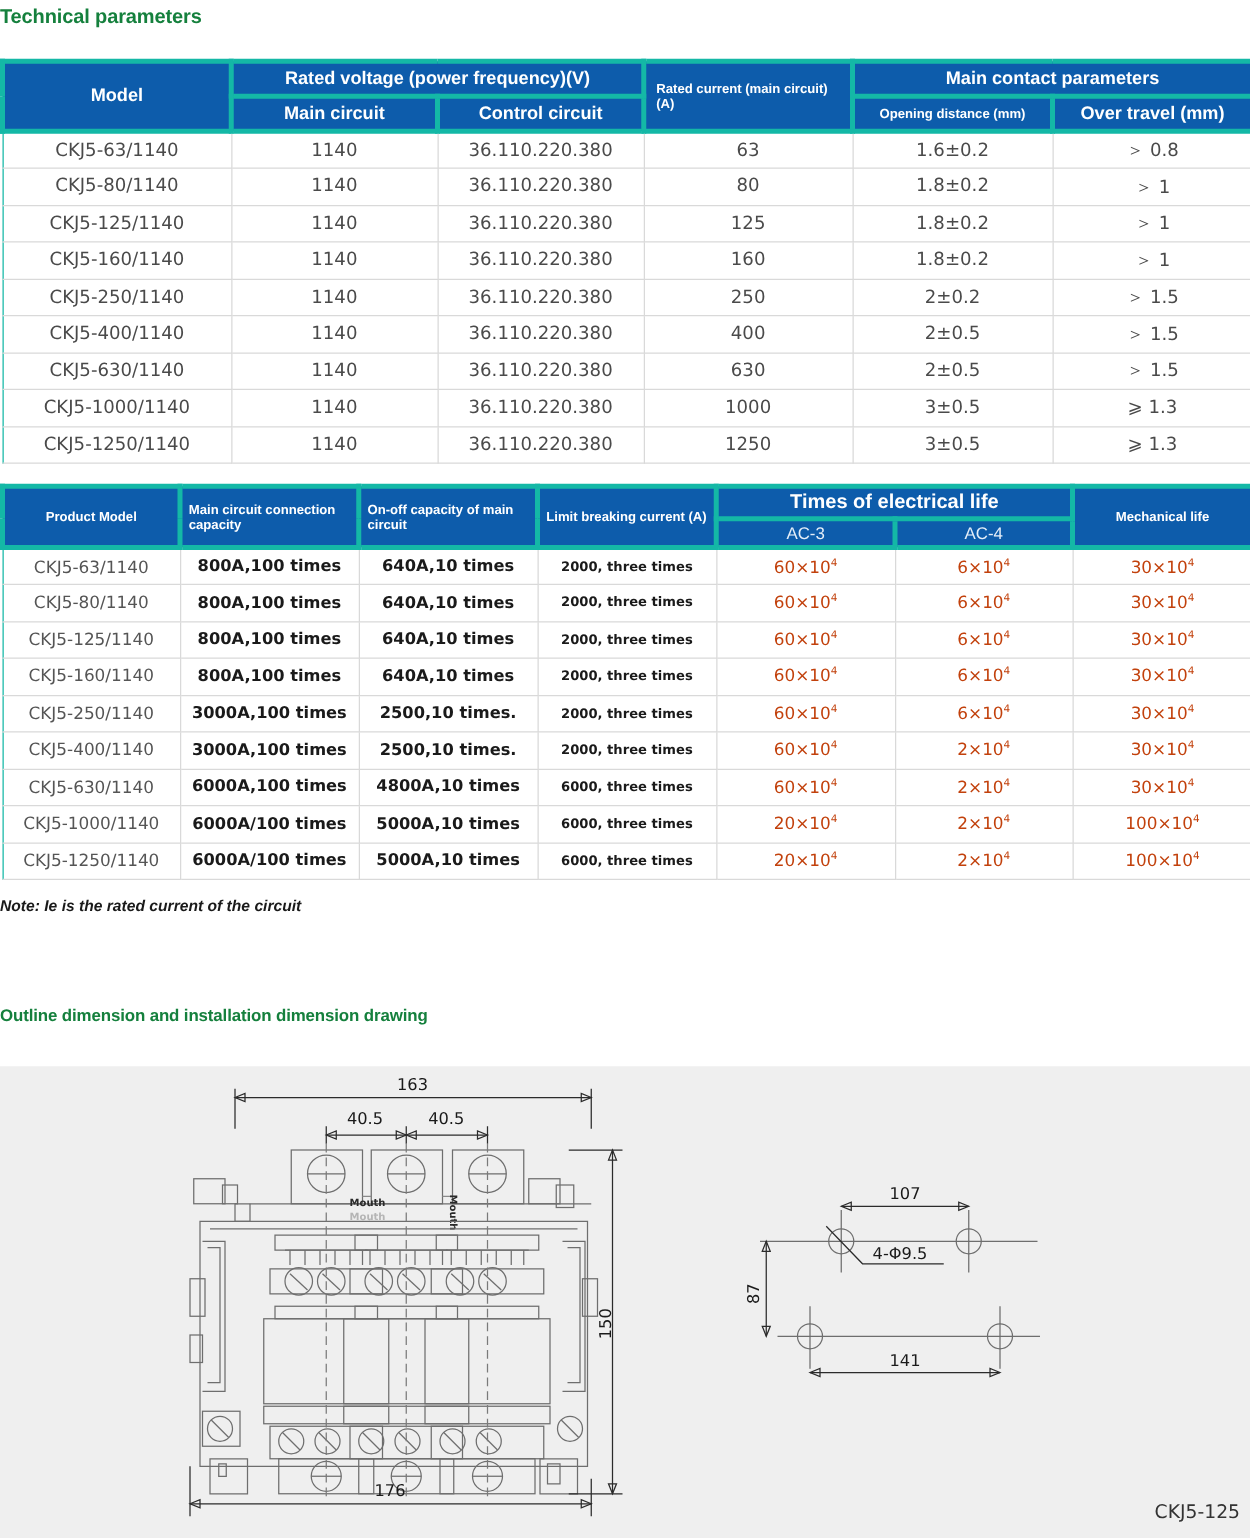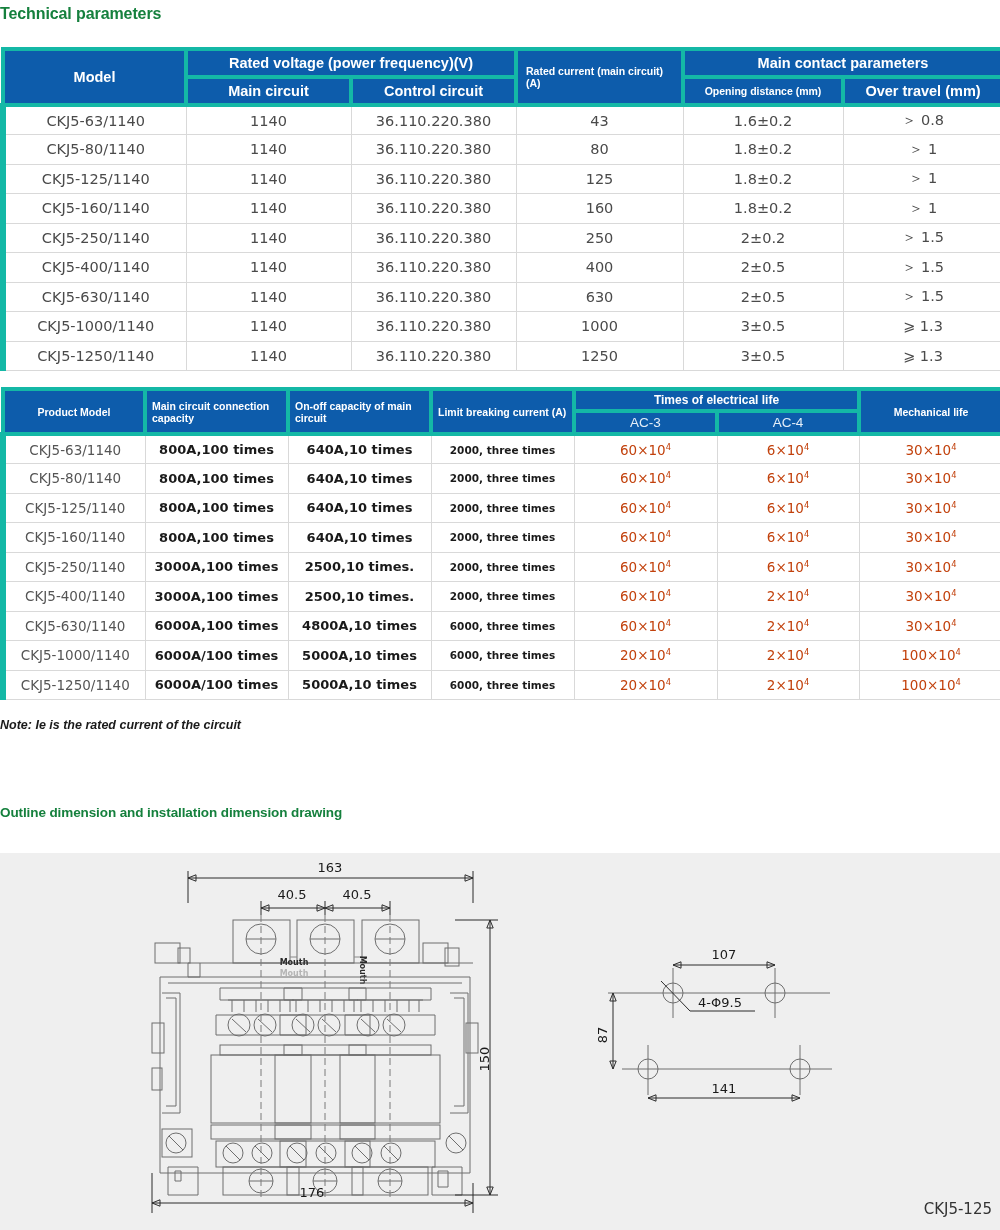--- a/index.html
+++ b/index.html
@@ -36,32 +36,32 @@
     border: 4px solid #14b8a6;
     padding: 3px 4px;
   }
   .tbl td {
     border: 1px solid #d9d9d9;
     text-align: center;
     color: #4a4a4a;
     background: #ffffff;
     font-family: "DejaVu Sans", sans-serif;
   }
-  .tbl tbody tr td:first-child { border-left: 6px solid #14b8a6; }
+  .tbl tbody tr td:first-child { border-left: 1px solid #14b8a6; }
 
   
   #table1 th { font-size: 14.5px; height: 28px; }
   #table1 th.small { font-size: 10.5px; font-weight: bold; }
   #table1 th.left-pad { text-align: left; padding-left: 8px; }
   #table1 td { font-size: 14.5px; height: 29.5px; }
   #table1 tbody tr { height: 29.5px; }
 
   
   #table2 th { font-size: 10.5px; height: 22px; padding: 2px 5px; }
-  #table2 th.ttl { font-size: 12px; }
+  #table2 th.ttl { font-size: 16px; }
   #table2 th.acx { font-size: 13.5px; font-weight: normal; color: #e4eef8; }
   #table2 th.lft { text-align: left; }
   #table2 td { height: 29.5px; font-size: 13px; }
   #table2 td.model { font-size: 13.5px; color: #555; }
   #table2 td.bold { font-weight: bold; color: #1a1a1a; font-size: 13px; }
   #table2 td.smallbold { font-weight: bold; color: #1a1a1a; font-size: 10.5px; }
   #table2 td.life { font-size: 13.5px; color: #c2410c; }
   sup { font-size: 0.62em; vertical-align: super; line-height: 0; }
 
   #note {
@@ -125,21 +125,21 @@
       <th>Control circuit</th>
       <th class="small">Opening distance (mm)</th>
       <th>Over travel (mm)</th>
     </tr>
   </thead>
   <tbody id="table1-body">
       <tr>
         <td>CKJ5-63/1140</td>
         <td>1140</td>
         <td>36.110.220.380</td>
-        <td>43</td>
+        <td>63</td>
         <td>1.6±0.2</td>
         <td>＞ 0.8</td>
       </tr>
       <tr>
         <td>CKJ5-80/1140</td>
         <td>1140</td>
         <td>36.110.220.380</td>
         <td>80</td>
         <td>1.8±0.2</td>
         <td>＞ 1</td>

